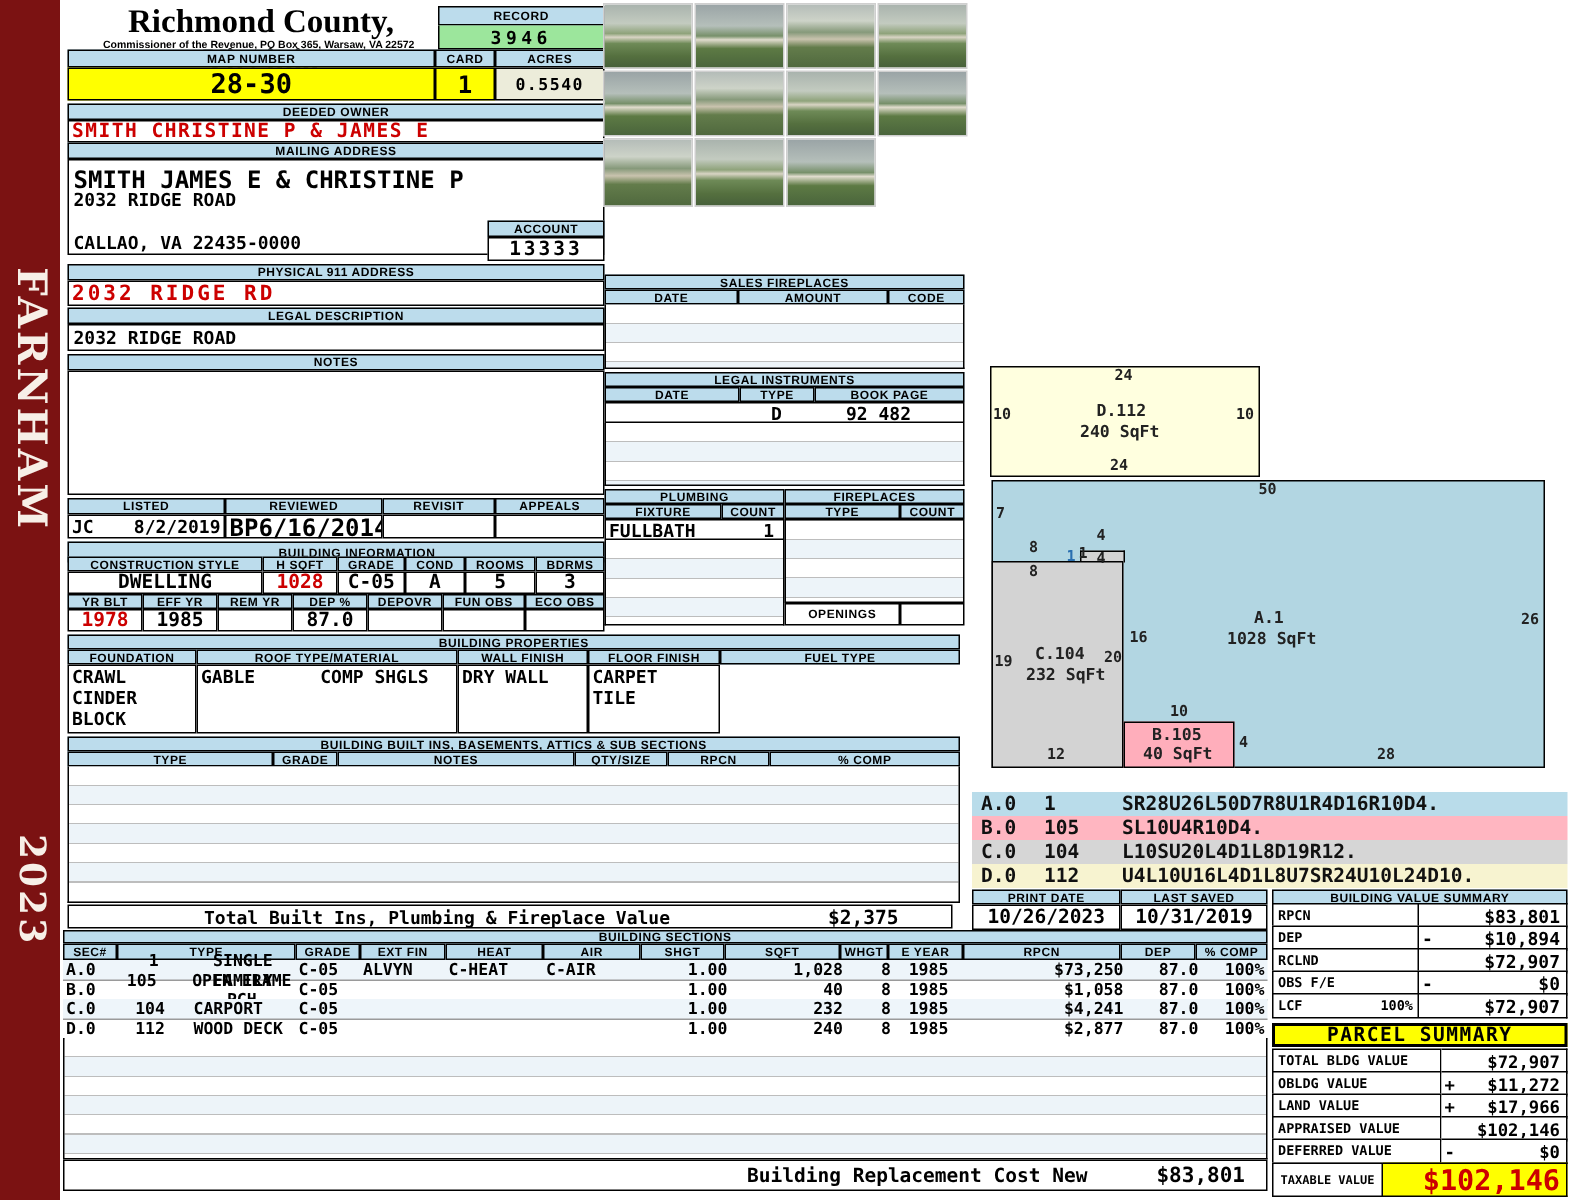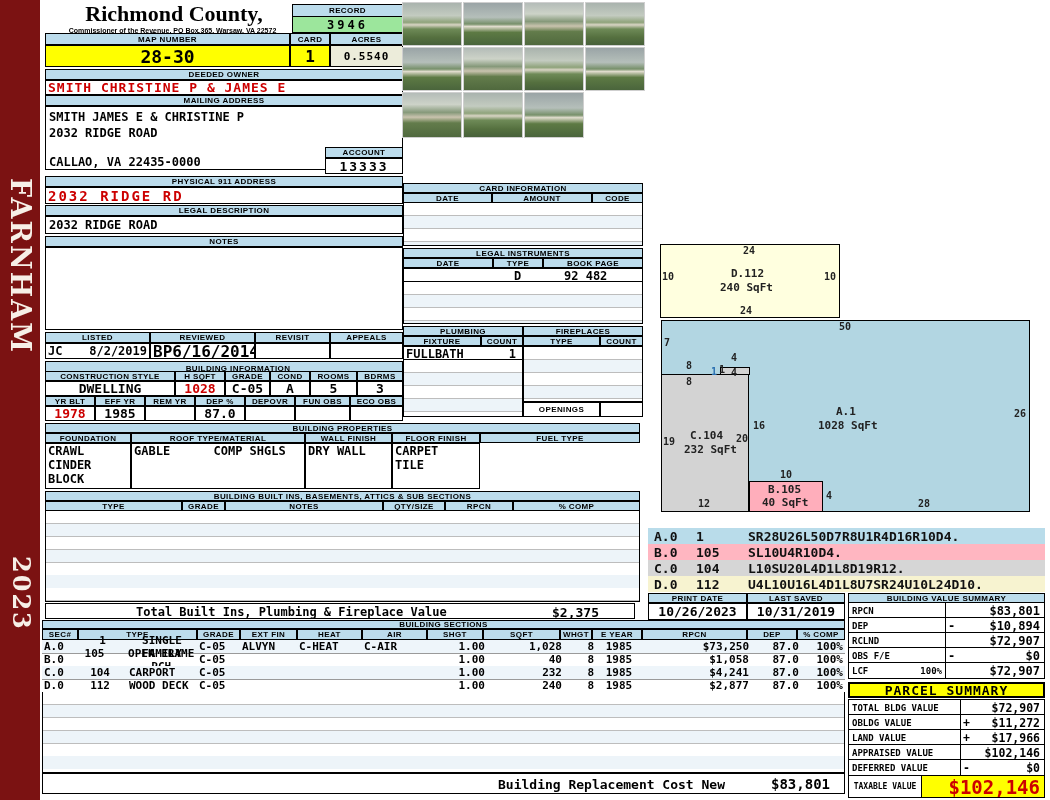--- a/index.html
+++ b/index.html
@@ -76,21 +76,21 @@
   <div class="abs hdr" style="left:330px;top:33px;width:73px;height:12px;">ACRES</div>
   <div class="abs mono val cen" style="left:45px;top:45px;width:245px;height:22px;background:#ffff00;border:1px solid #000;font-size:18px;">28-30</div>
   <div class="abs mono val cen" style="left:290px;top:45px;width:40px;height:22px;background:#ffff00;border:1px solid #000;font-size:16px;">1</div>
   <div class="abs mono val cen" style="left:330px;top:45px;width:73px;height:22px;background:#ececda;border:1px solid #000;font-size:11px;letter-spacing:1px;">0.5540</div>
 
   <div class="abs hdr" style="left:45px;top:69px;width:358px;height:11px;">DEEDED OWNER</div>
   <div class="abs mono val red box" style="left:45px;top:80px;width:358px;height:15px;font-size:13px;letter-spacing:1px;padding-left:2px;">SMITH CHRISTINE P &amp; JAMES E</div>
 
   <div class="abs hdr" style="left:45px;top:95px;width:358px;height:11px;">MAILING ADDRESS</div>
   <div class="abs box" style="left:45px;top:106px;width:358px;height:64px;">
-    <div class="abs mono" style="left:3px;top:3px;font-size:12px;">SMITH JAMES E &amp; CHRISTINE P</div>
+    <div class="abs mono" style="left:3px;top:3px;font-size:16px;">SMITH JAMES E &amp; CHRISTINE P</div>
     <div class="abs mono" style="left:3px;top:19px;font-size:12px;">2032 RIDGE ROAD</div>
     <div class="abs mono" style="left:3px;top:48px;font-size:12px;">CALLAO, VA 22435-0000</div>
   </div>
 
   <div class="abs hdr" style="left:325px;top:147px;width:78px;height:11px;">ACCOUNT</div>
   <div class="abs mono val cen box" style="left:325px;top:158px;width:78px;height:16px;font-size:13px;letter-spacing:2px;">13333</div>
 
   <div class="abs hdr" style="left:45px;top:176px;width:358px;height:11px;">PHYSICAL 911 ADDRESS</div>
   <div class="abs mono val red box" style="left:45px;top:187px;width:358px;height:17px;font-size:14px;letter-spacing:2px;padding-left:2px;">2032 RIDGE RD</div>
 
@@ -148,21 +148,21 @@
   <div class="abs photo pc" style="left:524px;top:2px;width:60px;height:44px;"></div>
   <div class="abs photo" style="left:585px;top:2px;width:60px;height:44px;"></div>
   <div class="abs photo pb" style="left:402px;top:47px;width:60px;height:44px;"></div>
   <div class="abs photo pc" style="left:463px;top:47px;width:60px;height:44px;"></div>
   <div class="abs photo" style="left:524px;top:47px;width:60px;height:44px;"></div>
   <div class="abs photo pb" style="left:585px;top:47px;width:60px;height:44px;"></div>
   <div class="abs photo pc" style="left:402px;top:92px;width:60px;height:46px;"></div>
   <div class="abs photo" style="left:463px;top:92px;width:60px;height:46px;"></div>
   <div class="abs photo pb" style="left:524px;top:92px;width:60px;height:46px;"></div>
 
-  <div class="abs hdr" style="left:403px;top:183px;width:240px;height:10px;">CARD INFORMATION</div>
+  <div class="abs hdr" style="left:403px;top:183px;width:240px;height:10px;">SALES FIREPLACES</div>
   <div class="abs hdr" style="left:403px;top:193px;width:89px;height:10px;">DATE</div>
   <div class="abs hdr" style="left:492px;top:193px;width:100px;height:10px;">AMOUNT</div>
   <div class="abs hdr" style="left:592px;top:193px;width:51px;height:10px;">CODE</div>
   <div class="abs stripes" style="left:403px;top:203px;width:240px;height:43px;"></div>
 
   <div class="abs hdr" style="left:403px;top:248px;width:240px;height:10px;">LEGAL INSTRUMENTS</div>
   <div class="abs hdr" style="left:403px;top:258px;width:90px;height:10px;">DATE</div>
   <div class="abs hdr" style="left:493px;top:258px;width:50px;height:10px;">TYPE</div>
   <div class="abs hdr" style="left:543px;top:258px;width:100px;height:10px;">BOOK PAGE</div>
   <div class="abs box" style="left:403px;top:268px;width:240px;height:14px;">

